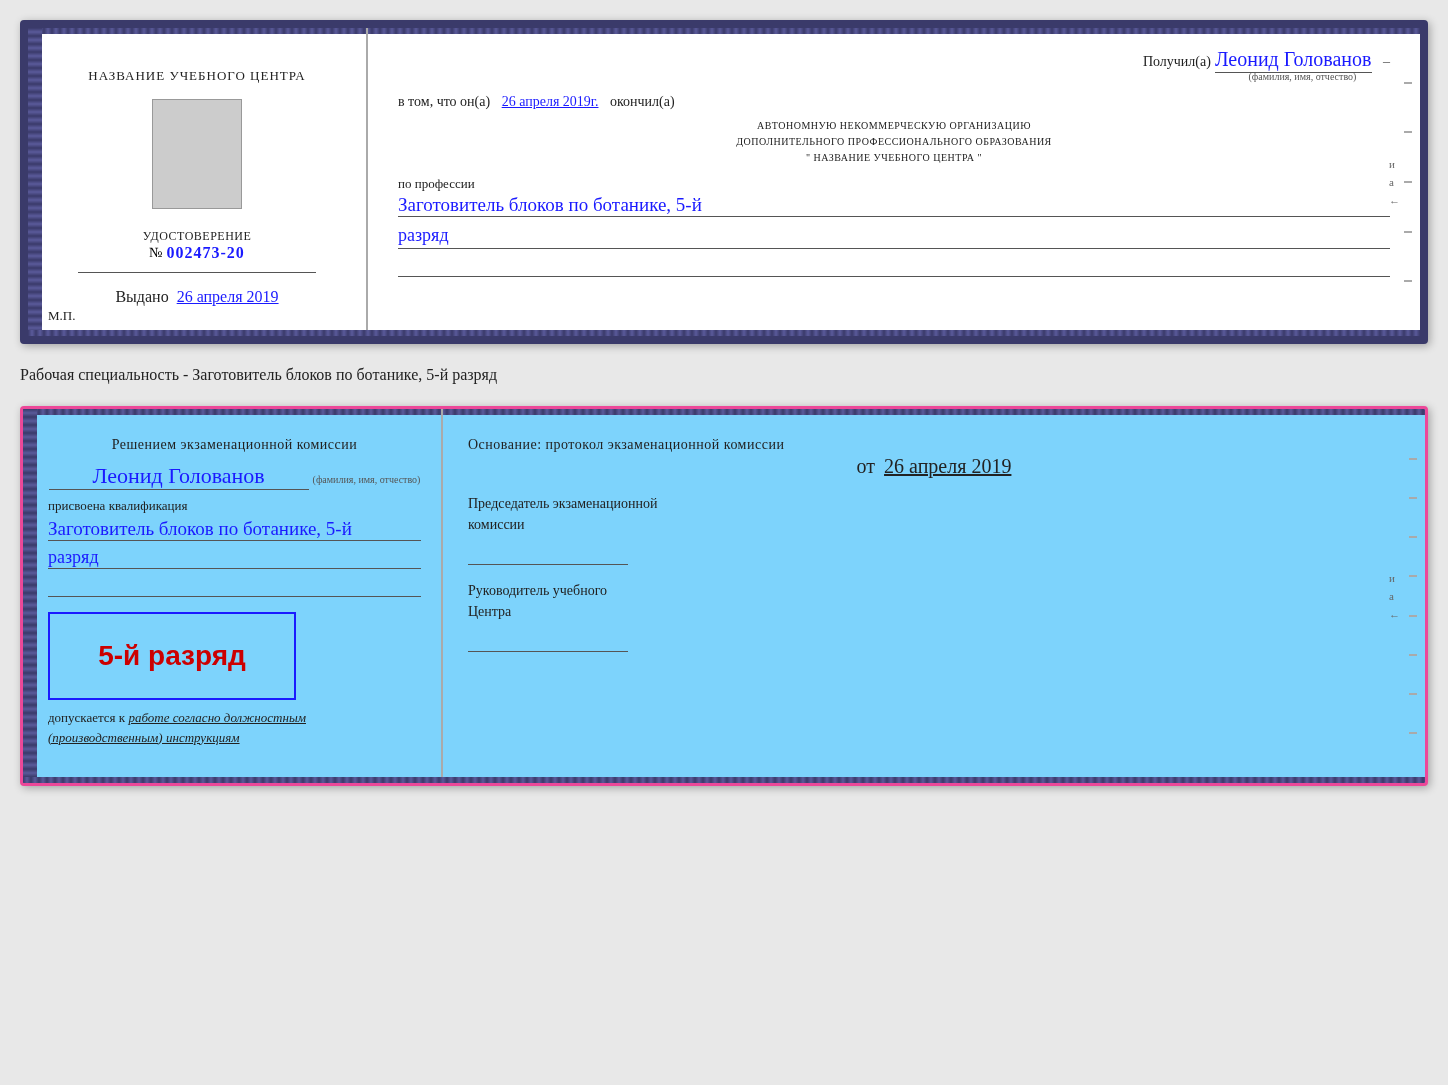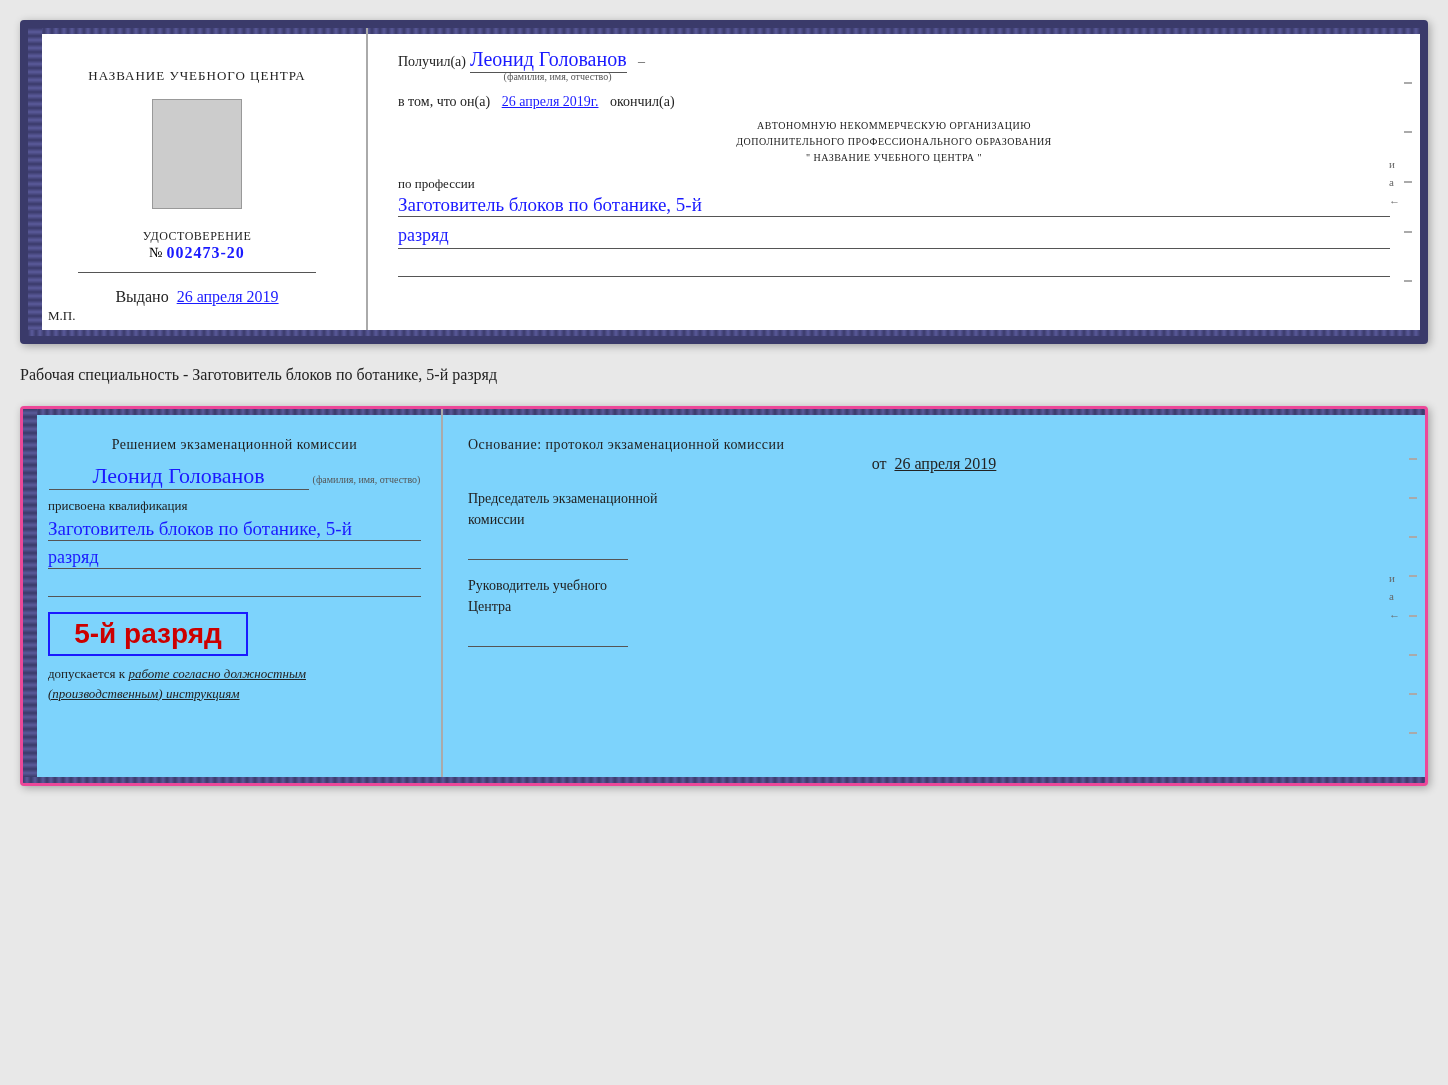--- a/index.html
+++ b/index.html
@@ -130,20 +130,21 @@
 
     
     .recipient-line {
       font-size: 14px;
       color: #222;
       margin-bottom: 4px;
       display: flex;
       align-items: baseline;
       gap: 4px;
       flex-wrap: wrap;
+      justify-content: flex-end;
     }
 
     .recipient-name {
       font-size: 20px;
       font-family: 'Segoe Script', 'Brush Script MT', cursive;
       color: #1a1aff;
       border-bottom: 1px solid #555;
       padding-bottom: 2px;
       min-width: 200px;
     }
@@ -323,24 +324,24 @@
       font-family: 'Segoe Script', 'Brush Script MT', cursive;
       color: #1a1aff;
       border-bottom: 1px solid #555;
       display: block;
       margin-top: 6px;
     }
 
     
     .grade-box {
       border: 2px solid #1a1aff;
-      padding: 4px 15px;
+      padding: 26px 15px;
       margin: 15px 0 8px 0;
       text-align: center;
-      width: 200px;
+      width: 248px;
     }
 
     .grade-text {
       font-size: 28px;
       font-weight: bold;
       color: #cc0000;
       font-family: Arial, sans-serif;
     }
 
     .admission-text {
@@ -367,21 +368,21 @@
     .protocol-number {
       font-size: 18px;
       color: #1a1aff;
       font-weight: bold;
       letter-spacing: 1px;
       text-align: center;
       margin: 15px 0 5px 0;
     }
 
     .protocol-date {
-      font-size: 16px;
+      font-size: 20px;
       color: #222;
       margin-bottom: 15px;
       text-align: center;
     }
 
     .protocol-date-value {
       text-decoration: underline;
     }
 
     .chairman-label {

